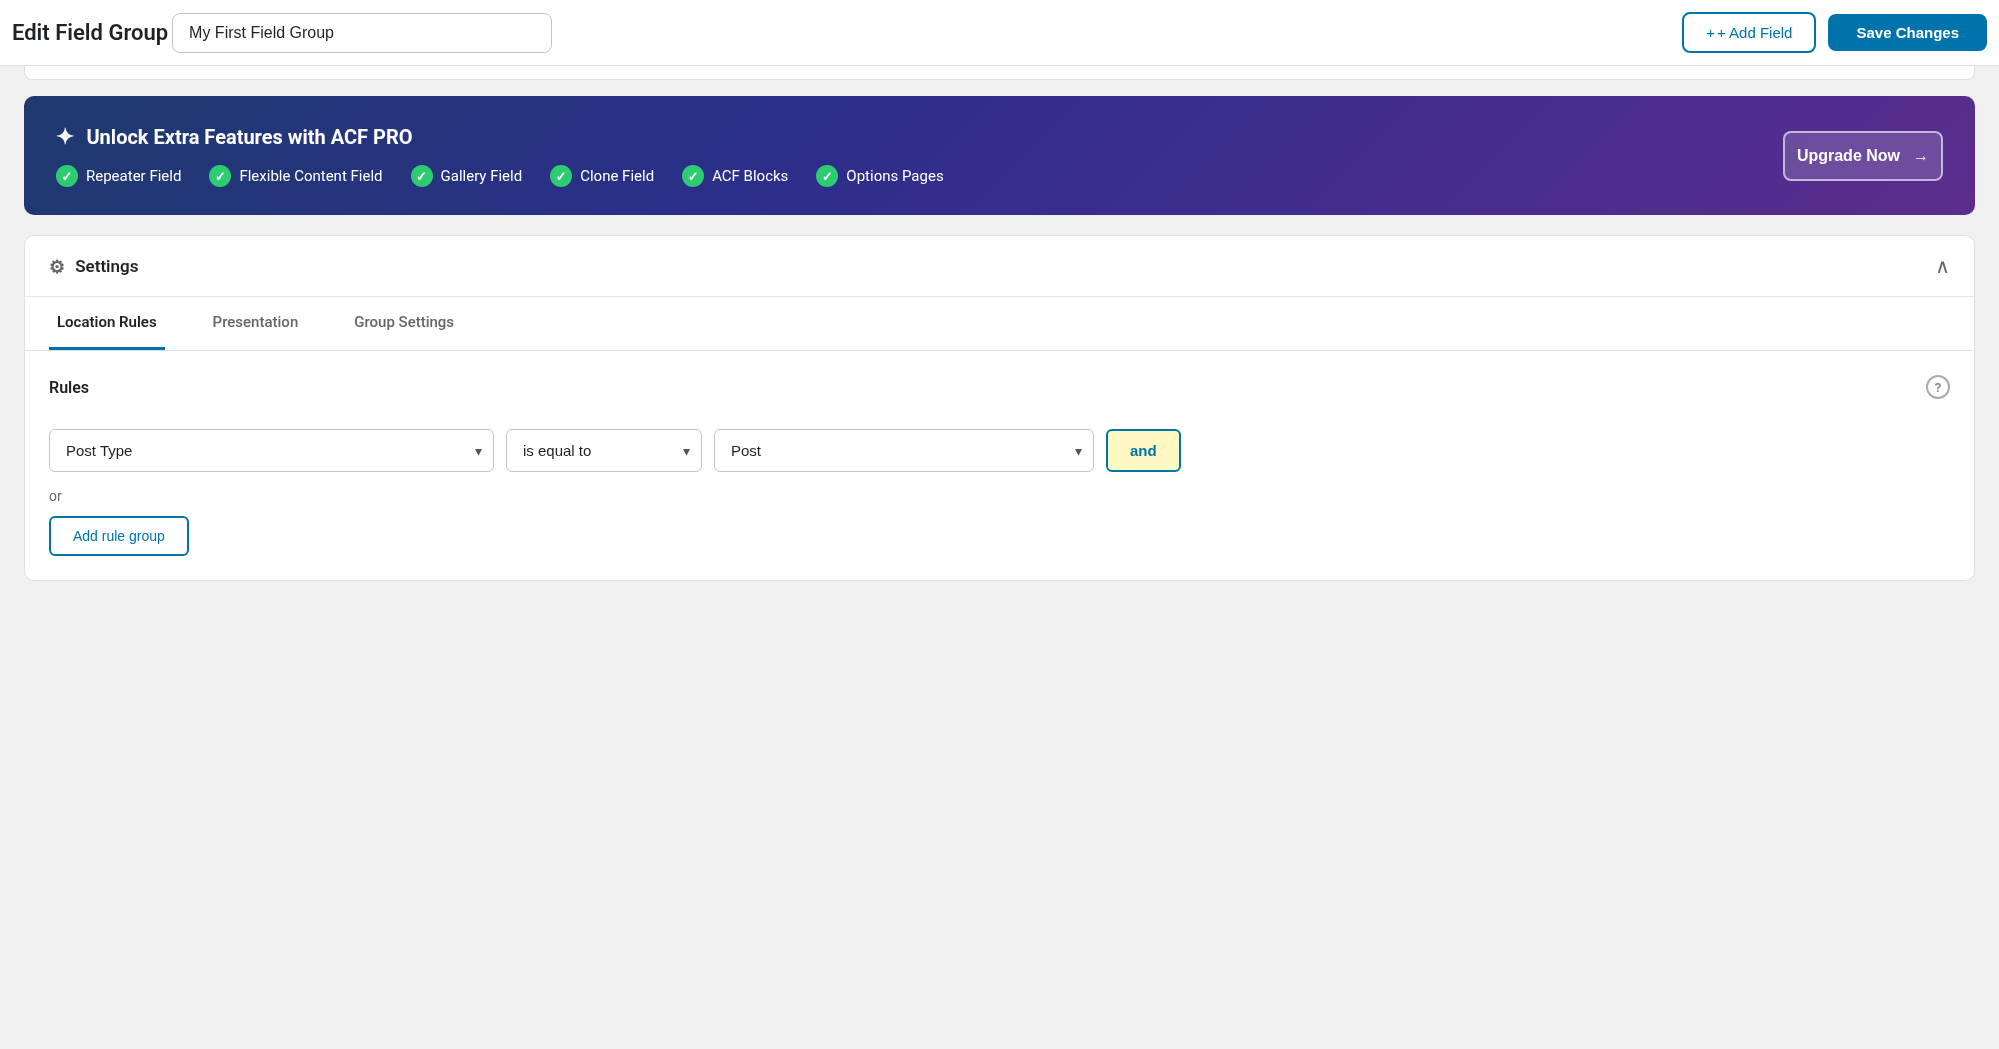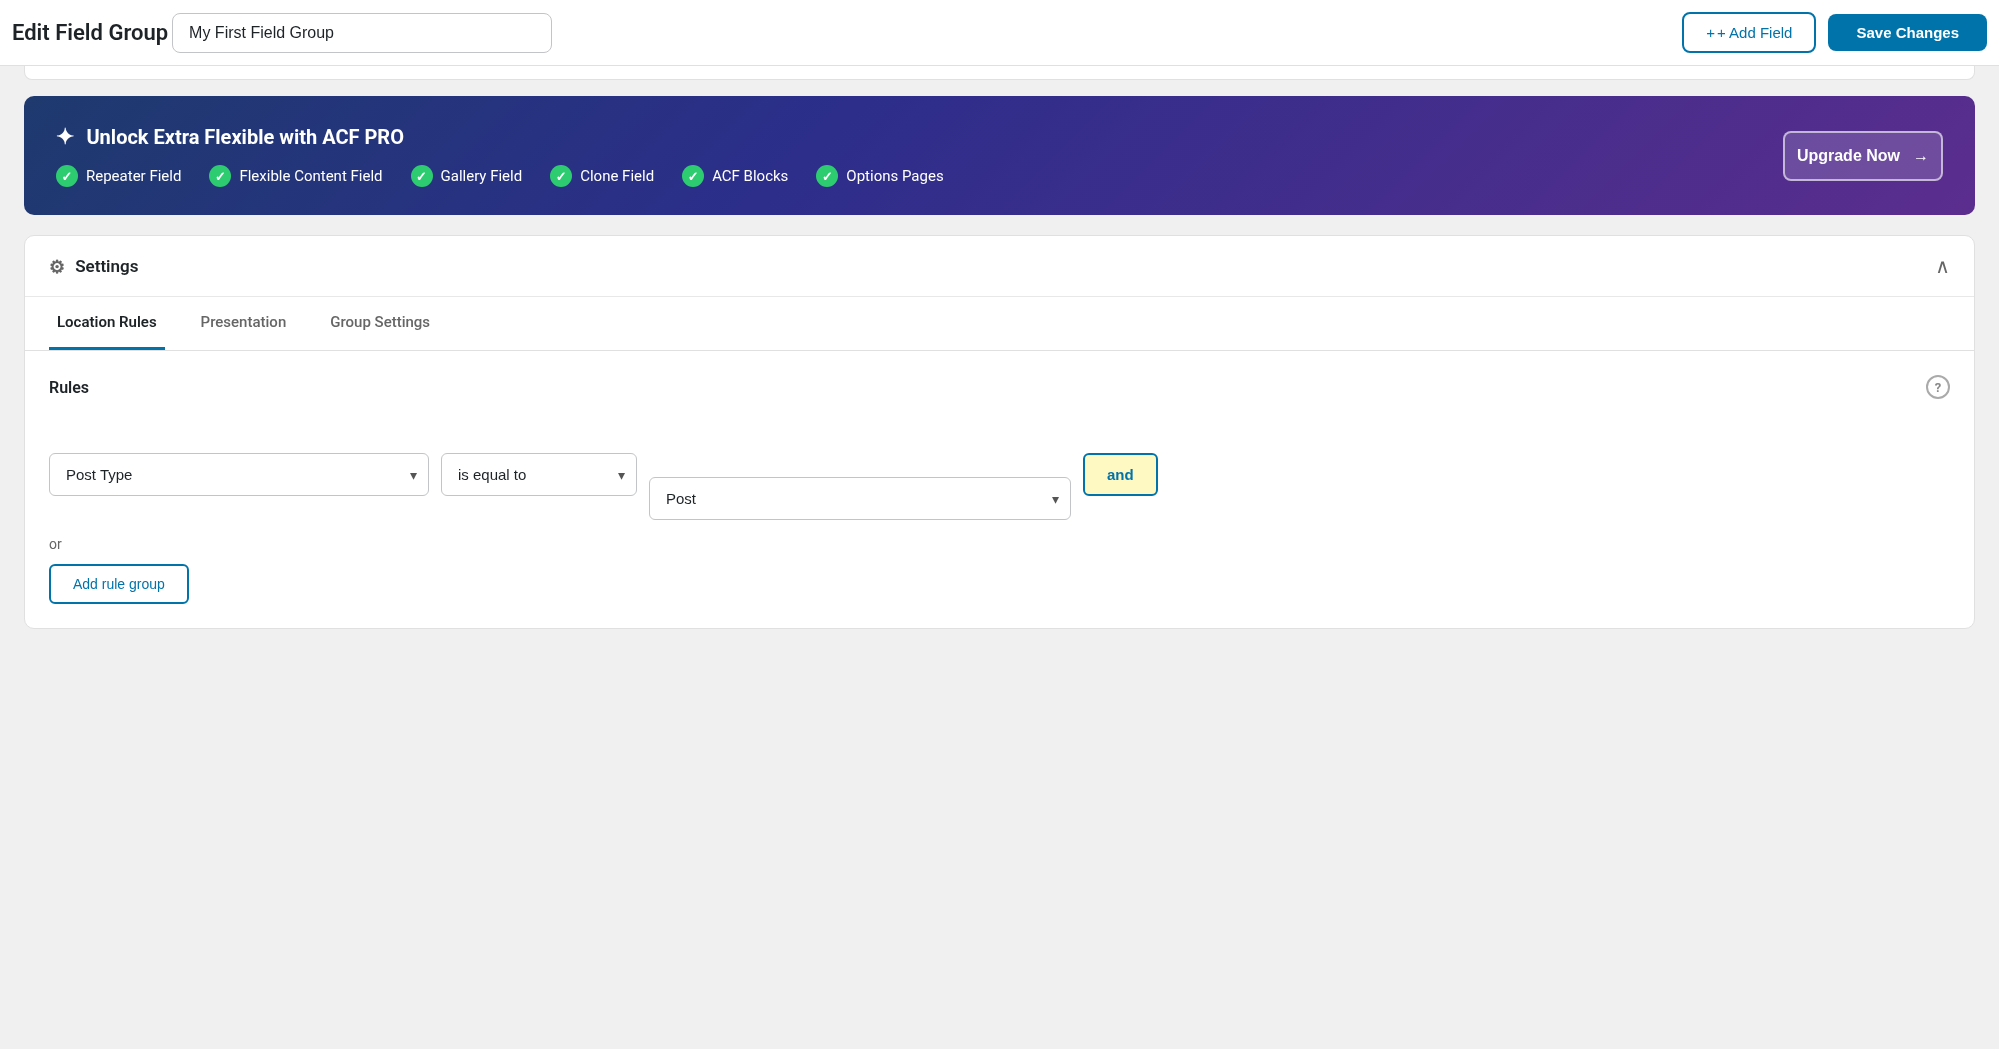--- a/index.html
+++ b/index.html
@@ -172,21 +172,21 @@
     }
     .collapse-icon {
       color: #666;
       font-size: 20px;
       cursor: pointer;
     }
 
     
     .tabs {
       display: flex;
-      gap: 4px;
+      gap: 16px;
       padding: 0 24px;
       border-bottom: 1px solid #e0e0e0;
     }
     .tab {
       padding: 16px 8px;
       font-size: 15px;
       color: #666;
       cursor: pointer;
       border-bottom: 3px solid transparent;
       margin-right: 24px;
@@ -266,28 +266,27 @@
       width: 100%;
     }
     .select-chevron {
       position: absolute;
       right: 12px;
       pointer-events: none;
       color: #555;
       font-size: 14px;
     }
     .select-post-type {
-      width: 380px;
+      width: 445px;
     }
     .select-condition {
       width: 196px;
     }
     .select-value {
-      width: 422px;
-      margin-top: 48px;
+      width: 380px;
     }
     .btn-and {
       padding: 11px 22px;
       border: 2px solid #0073aa;
       border-radius: 6px;
       background: #fef9c3;
       color: #0073aa;
       font-size: 15px;
       font-weight: 600;
       cursor: pointer;
@@ -324,21 +323,21 @@
 </div>
 
 <div class="main-content">
 
   <div class="top-partial"></div>
 
   <div class="pro-banner">
     <div class="pro-banner-left">
       <div class="pro-banner-title">
         <span class="pro-star-icon">✦</span>
-        <span>Unlock Extra Flexible with ACF PRO</span>
+        <span>Unlock Extra Features with ACF PRO</span>
       </div>
       <div class="pro-features">
         <div class="pro-feature-item">
           <div class="check-circle">✓</div>
           <span>Repeater Field</span>
         </div>
         <div class="pro-feature-item">
           <div class="check-circle">✓</div>
           <span>Flexible Content Field</span>
         </div>

